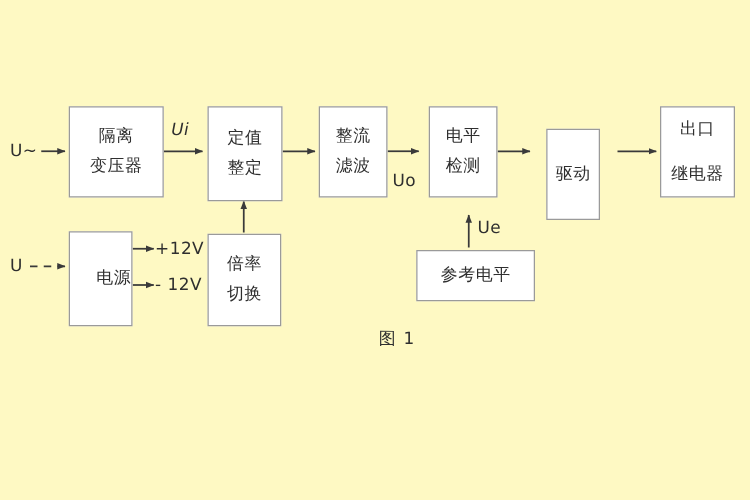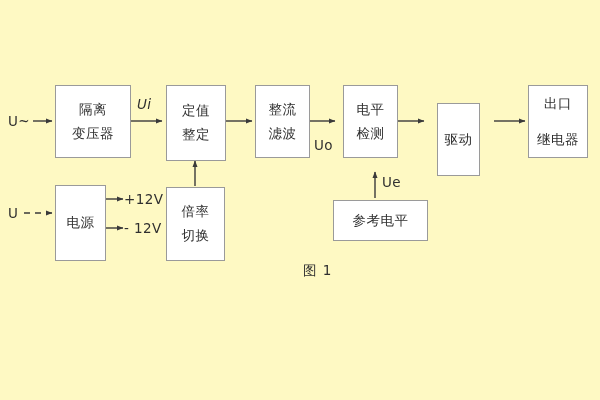--- a/index.html
+++ b/index.html
@@ -111,21 +111,21 @@
 
   <div class="block" style="left:437px; top:89px; width:43px; height:73px;margin-top:14px;">
     <span class="ln">驱动</span>
   </div>
 
   <div class="block" style="left:528px; top:85px; width:60px; height:73px;gap:12px;">
     <span class="ln">出口</span>
     <span class="ln">继电器</span>
   </div>
 
-  <div class="block" style="left:55px; top:185px; width:51px; height:76px;">
+  <div class="block" style="left:55px; top:185px; width:51px; height:76px;align-items:flex-end;">
     <span class="ln">电源</span>
   </div>
 
   <div class="block" style="left:166px; top:187px; width:59px; height:74px;">
     <span class="ln">倍率</span>
     <span class="ln">切换</span>
   </div>
 
   <div class="block" style="left:333px; top:200px; width:95px; height:41px;">
     <span class="ln">参考电平</span>

